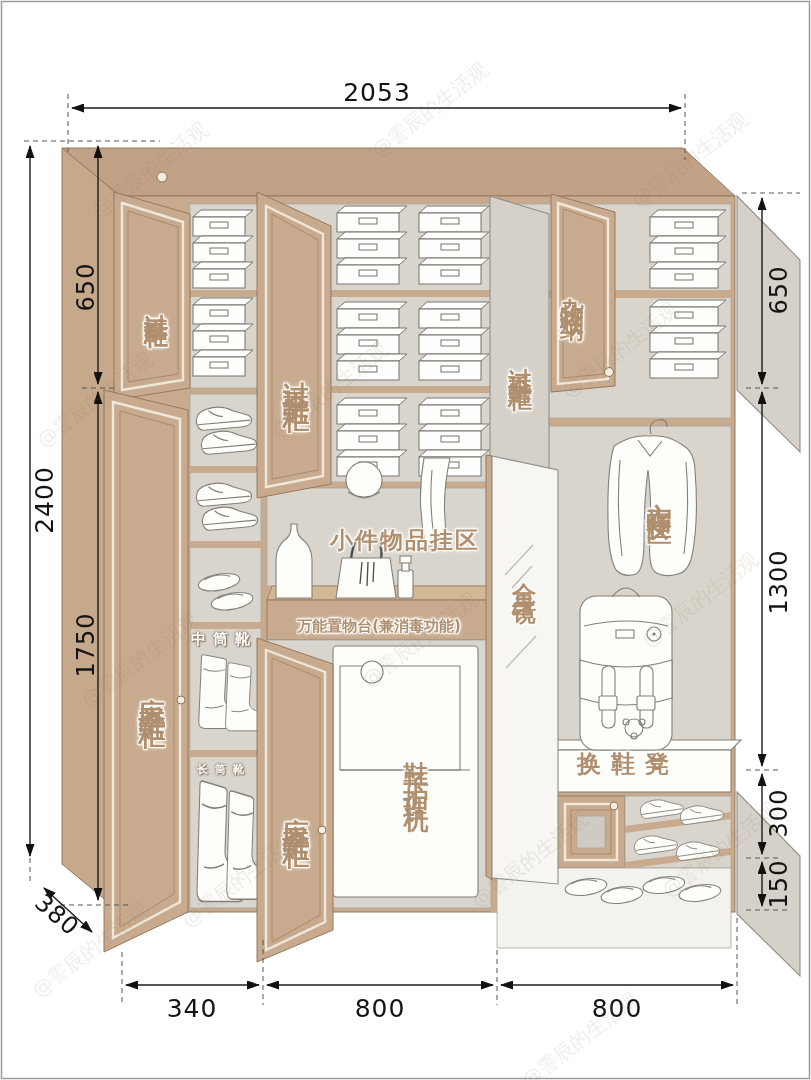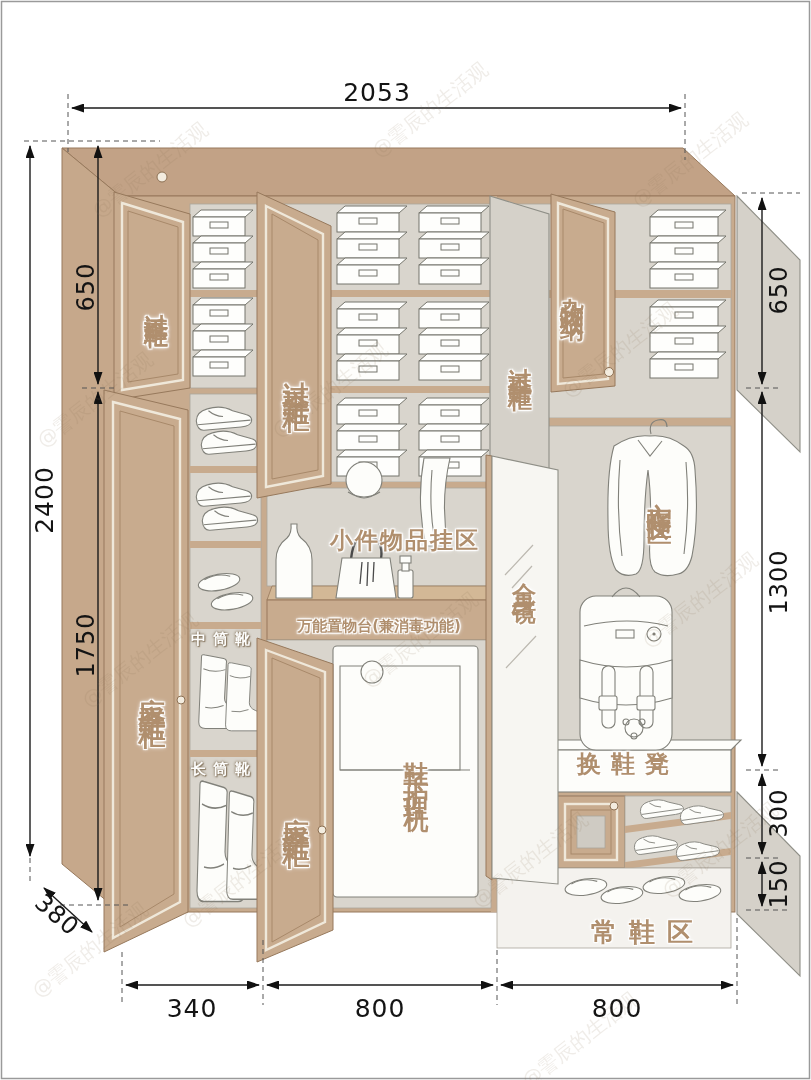--- a/index.html
+++ b/index.html
@@ -392,27 +392,26 @@
 <div class="txt dimtxt rot42" style="left:57px;top:915px;font-size:24px;">380</div>
 
 <div class="txt cjk cjkv" style="left:156px;top:302px;font-size:24px;letter-spacing:4px;">过季鞋柜</div>
 <div class="txt cjk cjkv" style="left:296px;top:376px;font-size:27px;letter-spacing:8px;">过季鞋柜</div>
 <div class="txt cjk cjkv" style="left:520px;top:362px;font-size:24px;letter-spacing:7px;">过季鞋柜</div>
 <div class="txt cjk cjkv" style="left:572px;top:292px;font-size:24px;letter-spacing:7px;">杂物收纳</div>
 <div class="txt cjk cjkv" style="left:659px;top:495px;font-size:25px;letter-spacing:6px;">衣帽挂区</div>
 <div class="txt cjk cjkv" style="left:152px;top:692px;font-size:27px;letter-spacing:8px;">应季鞋柜</div>
 <div class="txt cjk cjkv" style="left:296px;top:812px;font-size:27px;letter-spacing:8px;">应季鞋柜</div>
 <div class="txt cjkinv" style="left:224px;top:639px;font-size:15px;">中筒靴</div>
-<div class="txt cjkinv" style="left:224px;top:769px;font-size:15px;">长筒靴</div>
+<div class="txt cjkinv" style="left:224px;top:769px;font-size:11px;">长筒靴</div>
 <div class="txt cjk" style="left:374px;top:540px;font-size:23px;letter-spacing:2px;margin-left:31px;">小件物品挂区</div>
 <div class="txt cjk" style="left:379px;top:626px;font-size:15px;">万能置物台(兼消毒功能)</div>
 <div class="txt cjk cjkv" style="left:416px;top:770px;font-size:25px;letter-spacing:12px;">鞋子护理机</div>
 <div class="txt cjk cjkv" style="left:524px;top:576px;font-size:24px;letter-spacing:9px;">全身镜</div>
 <div class="txt cjk" style="left:628px;top:764px;font-size:24px;letter-spacing:10px;">换鞋凳</div>
-<div class="txt cjk" style="left:648px;top:932px;font-size:26px;letter-spacing:12px;">常鞋区</div>
 
 <div id="wm-layer">
       <div class="wm" style="left: 150px; top: 170px;">@霅辰的生活观</div>
       <div class="wm" style="left: 430px; top: 110px;">@霅辰的生活观</div>
       <div class="wm" style="left: 690px; top: 160px;">@霅辰的生活观</div>
       <div class="wm" style="left: 95px; top: 400px;">@霅辰的生活观</div>
       <div class="wm" style="left: 330px; top: 390px;">@霅辰的生活观</div>
       <div class="wm" style="left: 620px; top: 350px;">@霅辰的生活观</div>
       <div class="wm" style="left: 140px; top: 660px;">@霅辰的生活观</div>
       <div class="wm" style="left: 420px; top: 640px;">@霅辰的生活观</div>

